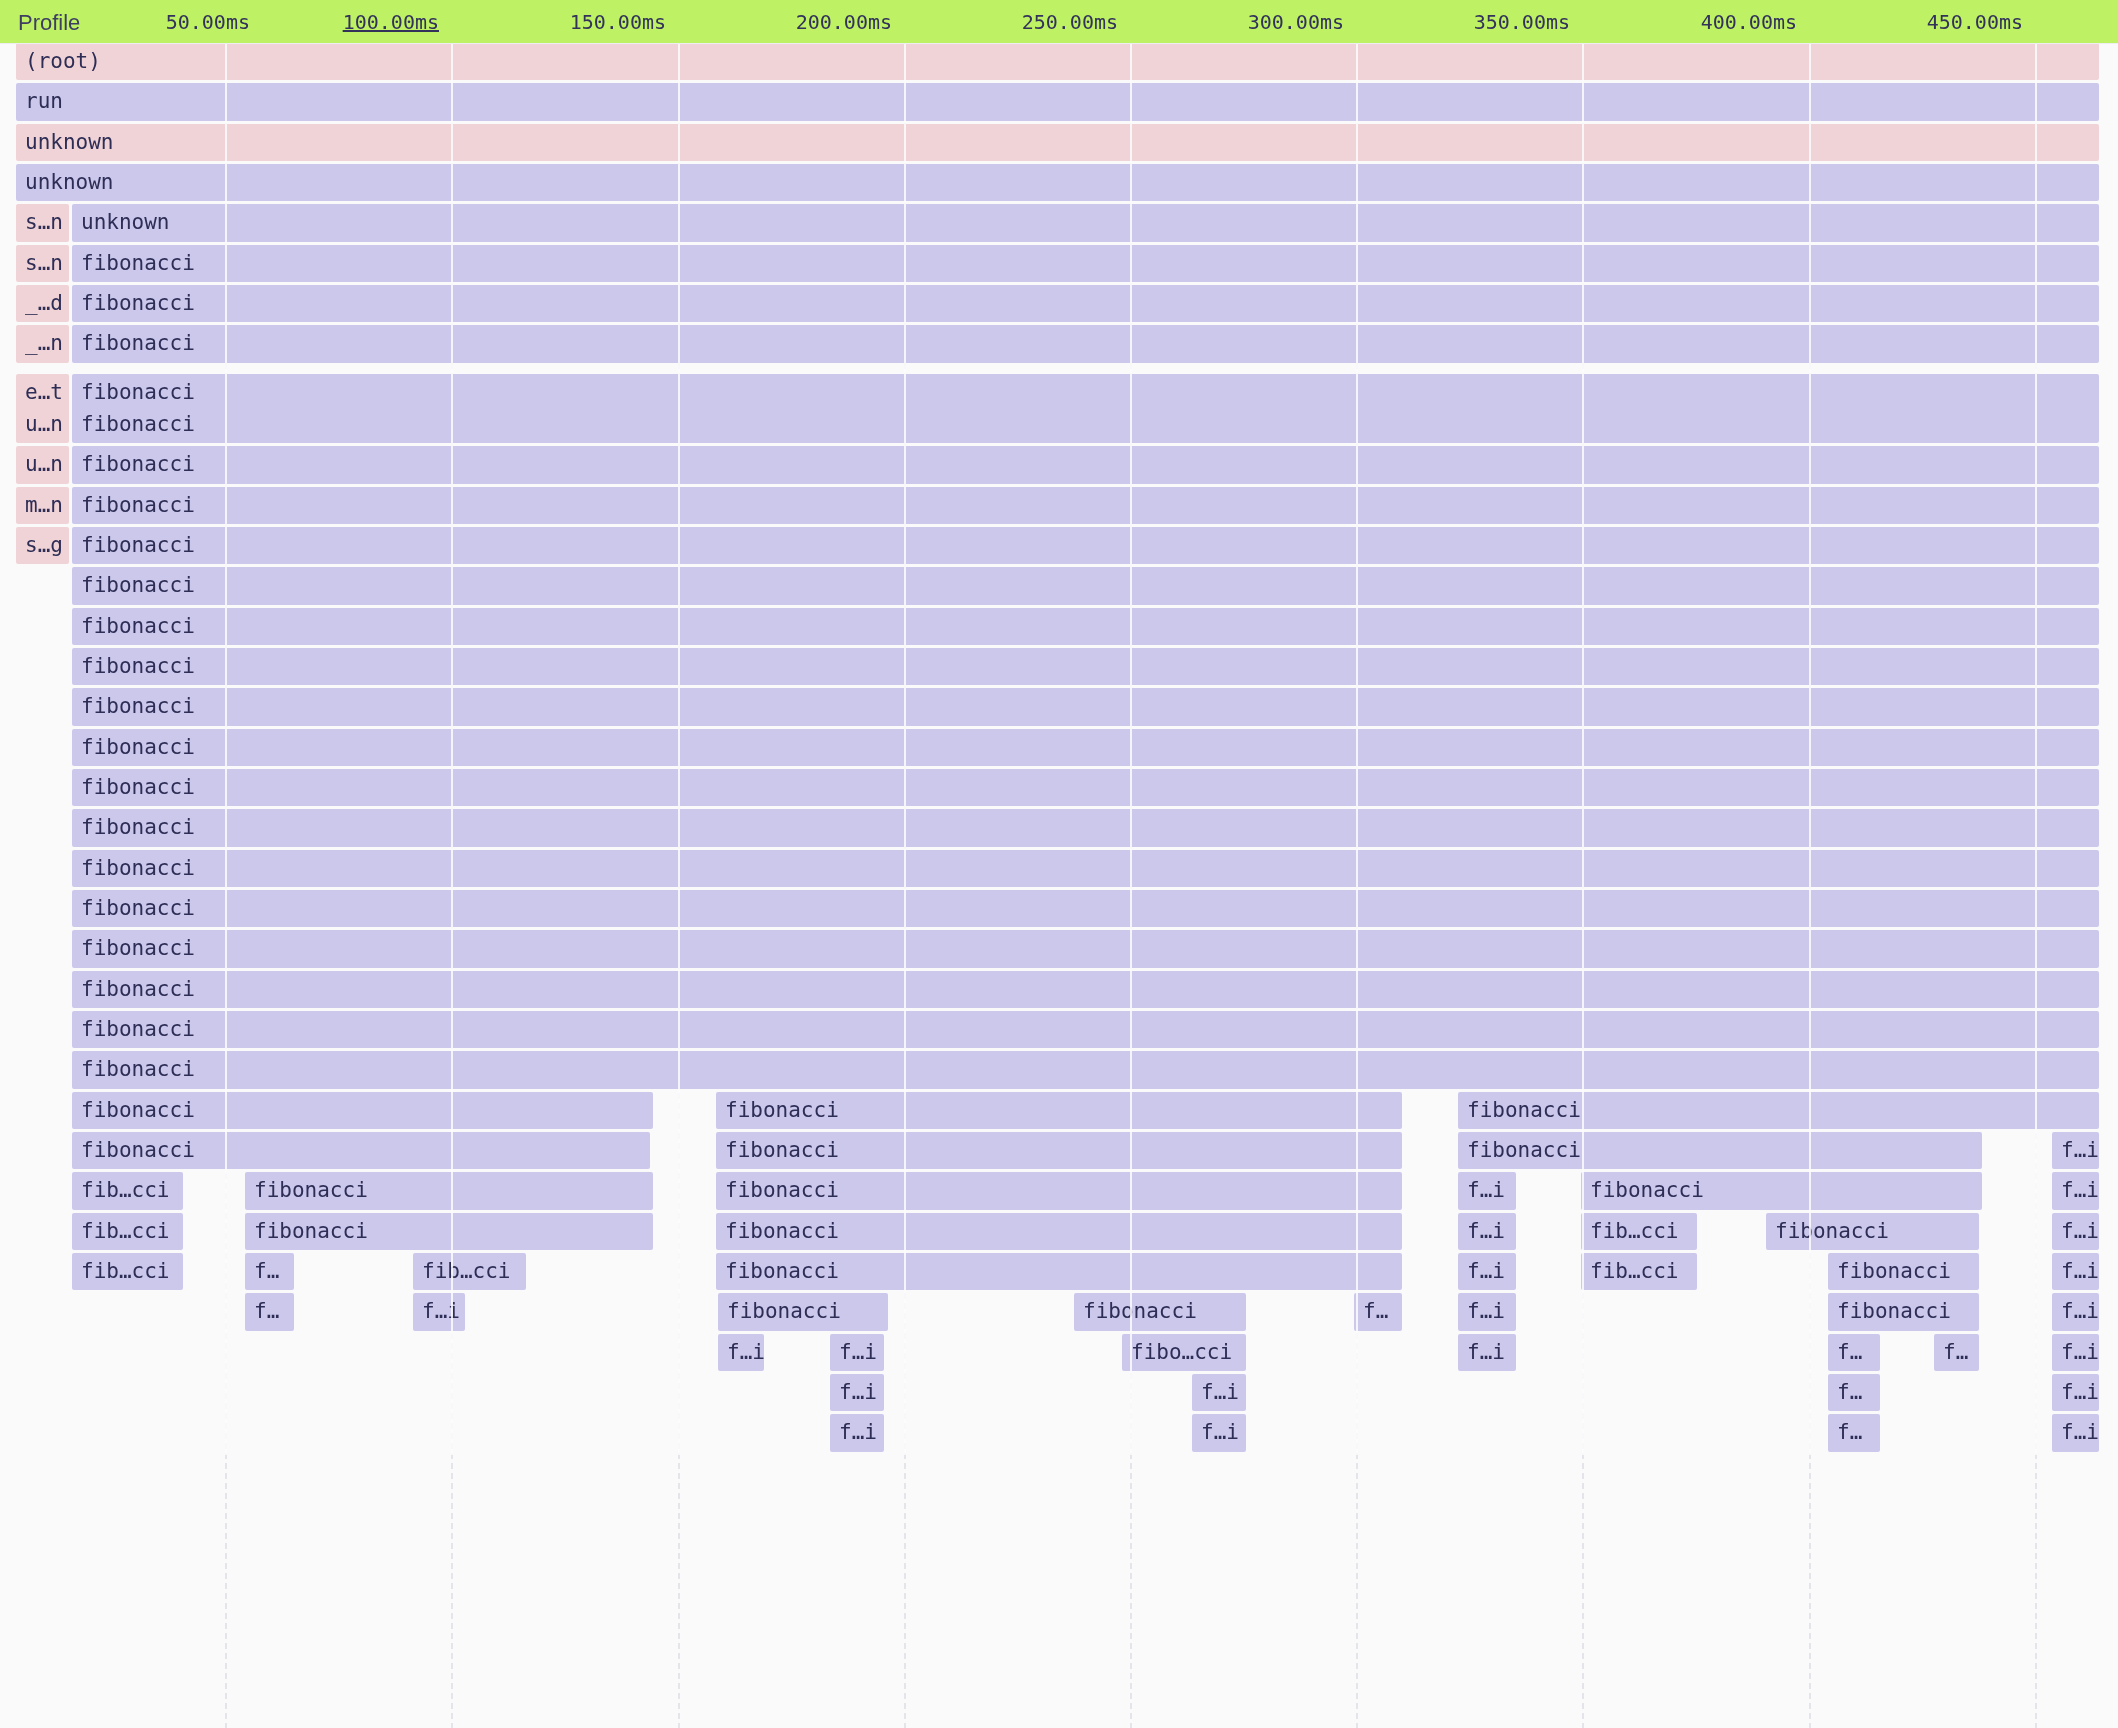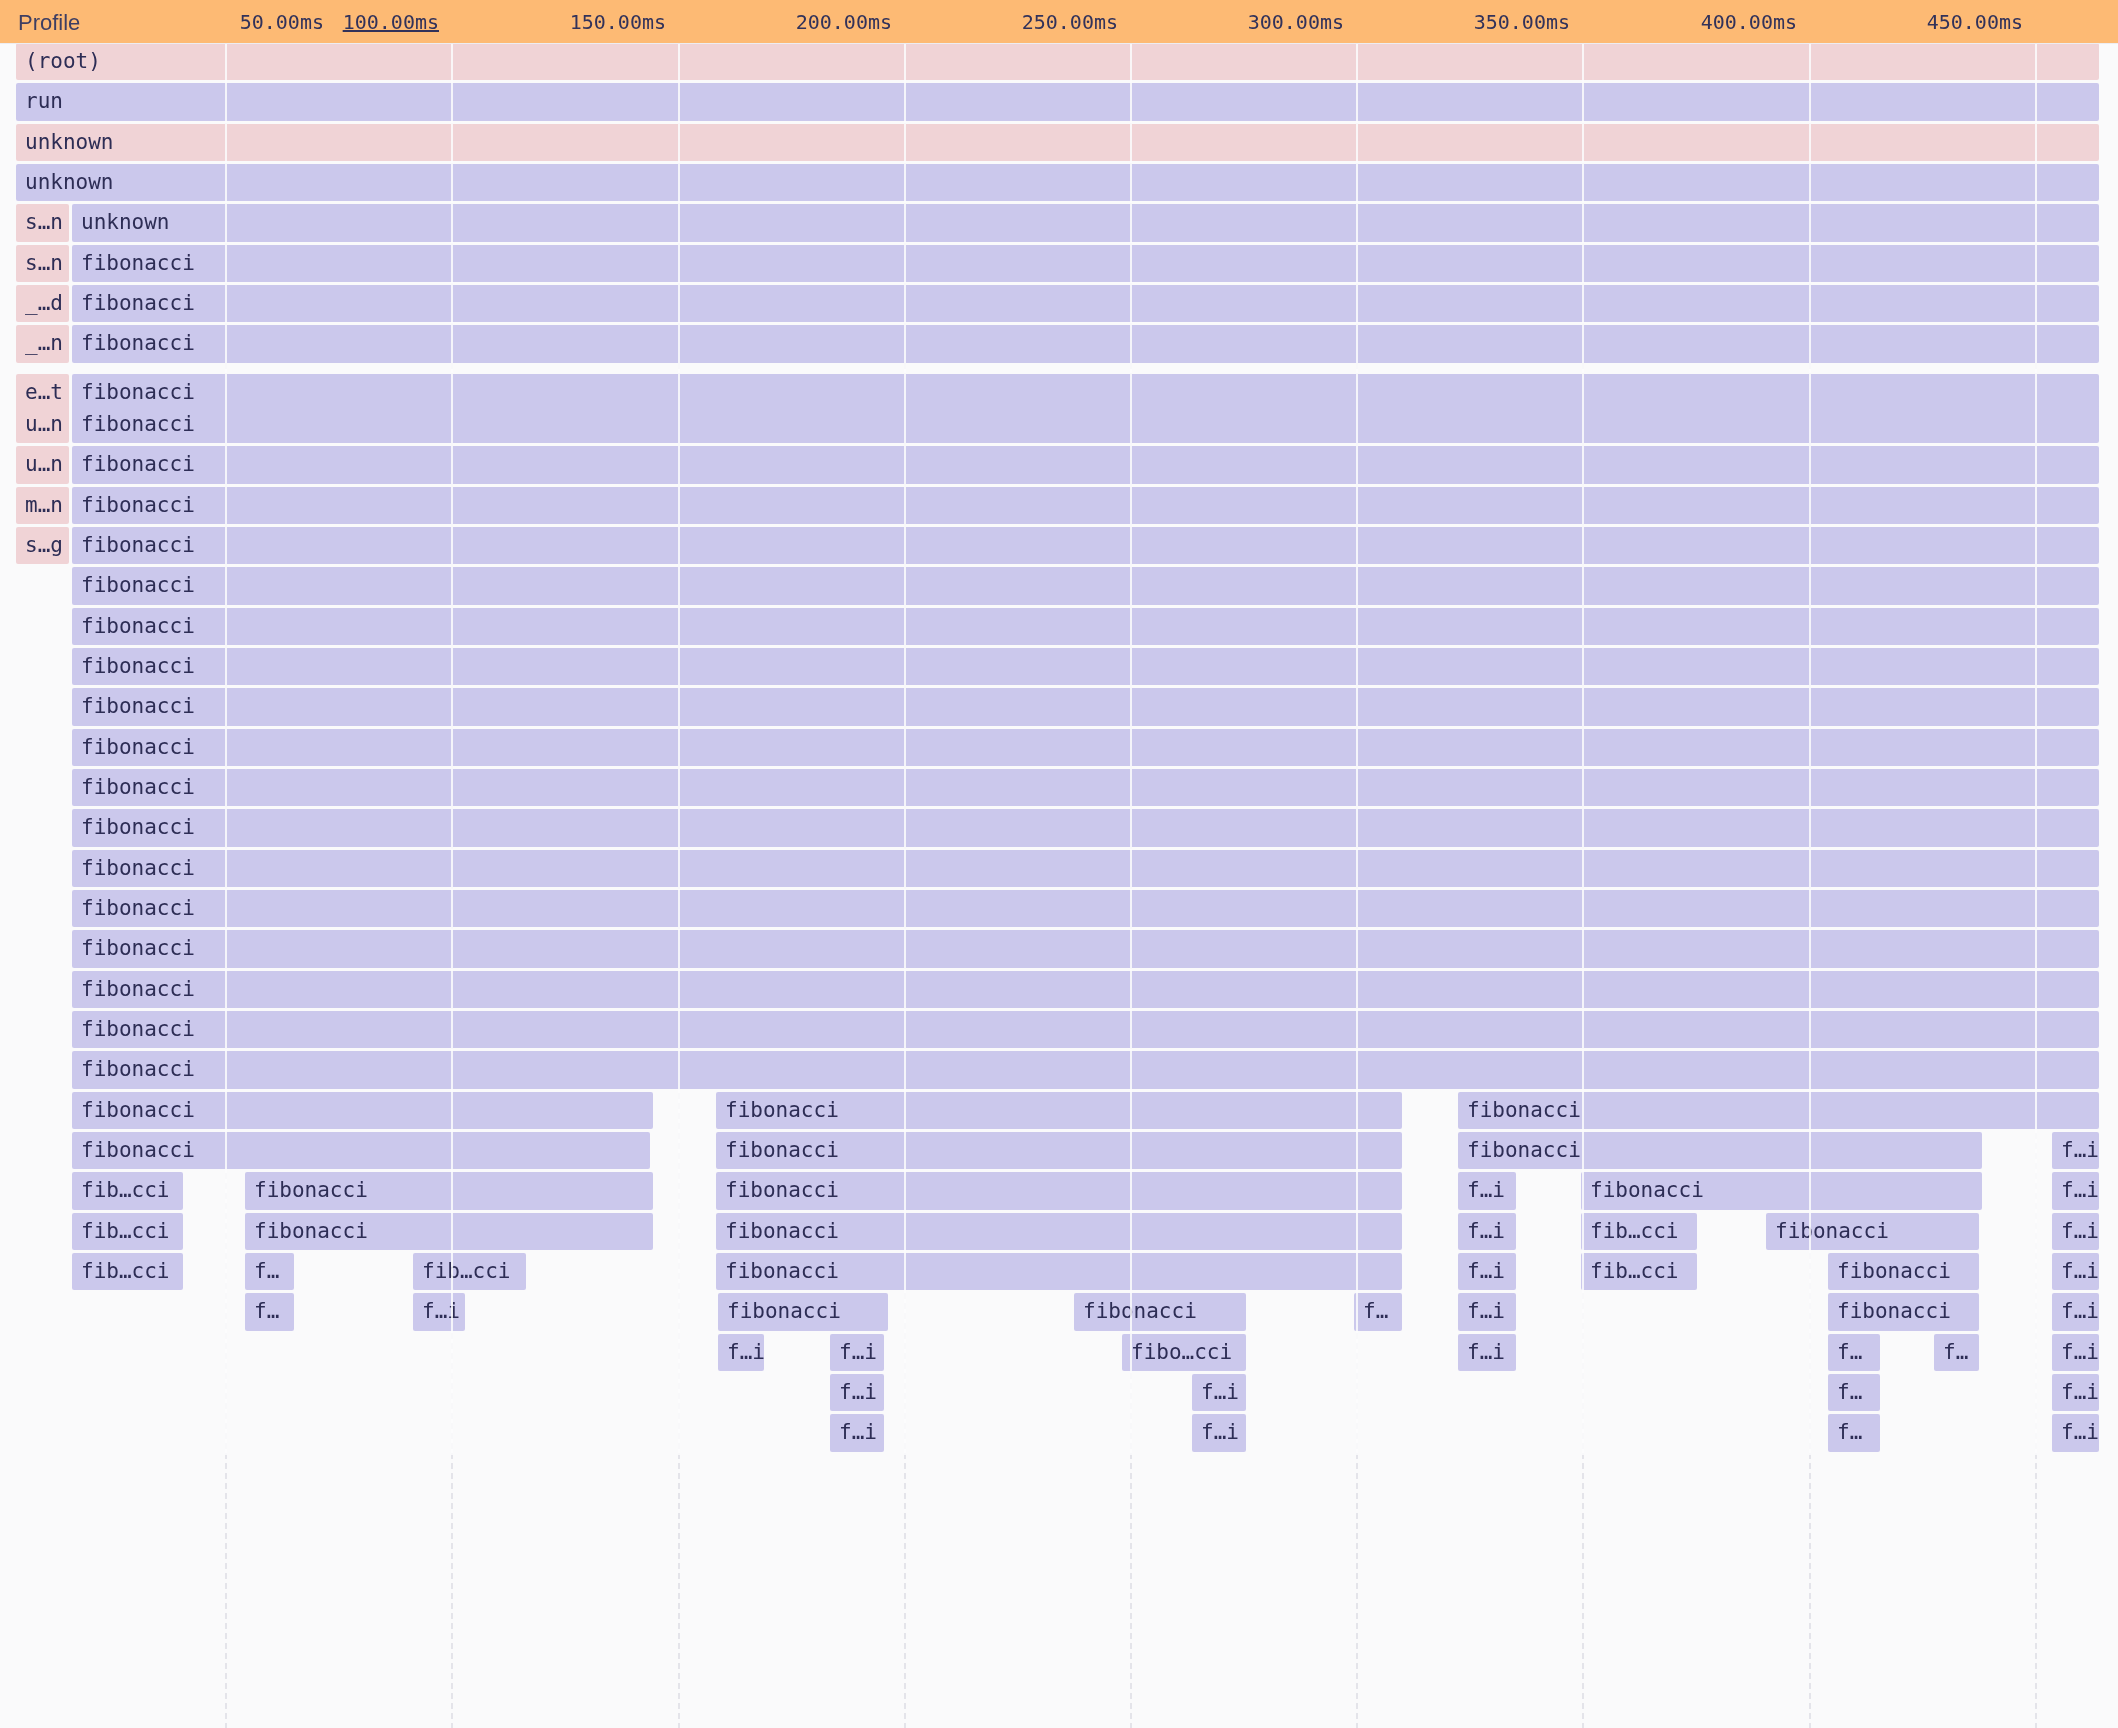--- a/index.html
+++ b/index.html
@@ -229,24 +229,24 @@
       <div class="gridline-over" style="left: 225px; background: rgba(252, 252, 253, 0.85);"></div>
       <div class="gridline-over" style="left: 451px; background: rgba(252, 252, 253, 0.85);"></div>
       <div class="gridline-over" style="left: 678px; background: rgba(252, 252, 253, 0.85);"></div>
       <div class="gridline-over" style="left: 904px; background: rgba(252, 252, 253, 0.85);"></div>
       <div class="gridline-over" style="left: 1130px; background: rgba(252, 252, 253, 0.85);"></div>
       <div class="gridline-over" style="left: 1356px; background: rgba(252, 252, 253, 0.85);"></div>
       <div class="gridline-over" style="left: 1582px; background: rgba(252, 252, 253, 0.85);"></div>
       <div class="gridline-over" style="left: 1809px; background: rgba(252, 252, 253, 0.85);"></div>
       <div class="gridline-over" style="left: 2035px; background: rgba(252, 252, 253, 0.85);"></div>
     </div>
-  <div id="ruler" style="background: #fdba74;">
+  <div id="ruler" style="background: #bef264;">
     <span id="profile-title" style="color: rgb(62, 62, 98);">Profile</span>
     <div id="ticks">
-        <div class="tick-label" style="right: 1794px; color: rgb(50, 50, 90);">50.00ms</div>
+        <div class="tick-label" style="right: 1868px; color: rgb(50, 50, 90);">50.00ms</div>
         <div class="tick-label" style="right: 1679px; color: rgb(50, 50, 90); text-decoration: underline;">100.00ms</div>
         <div class="tick-label" style="right: 1452px; color: rgb(50, 50, 90);">150.00ms</div>
         <div class="tick-label" style="right: 1226px; color: rgb(50, 50, 90);">200.00ms</div>
         <div class="tick-label" style="right: 1000px; color: rgb(50, 50, 90);">250.00ms</div>
         <div class="tick-label" style="right: 774px; color: rgb(50, 50, 90);">300.00ms</div>
         <div class="tick-label" style="right: 548px; color: rgb(50, 50, 90);">350.00ms</div>
         <div class="tick-label" style="right: 321px; color: rgb(50, 50, 90);">400.00ms</div>
         <div class="tick-label" style="right: 95px; color: rgb(50, 50, 90);">450.00ms</div>
       </div>
   </div>

